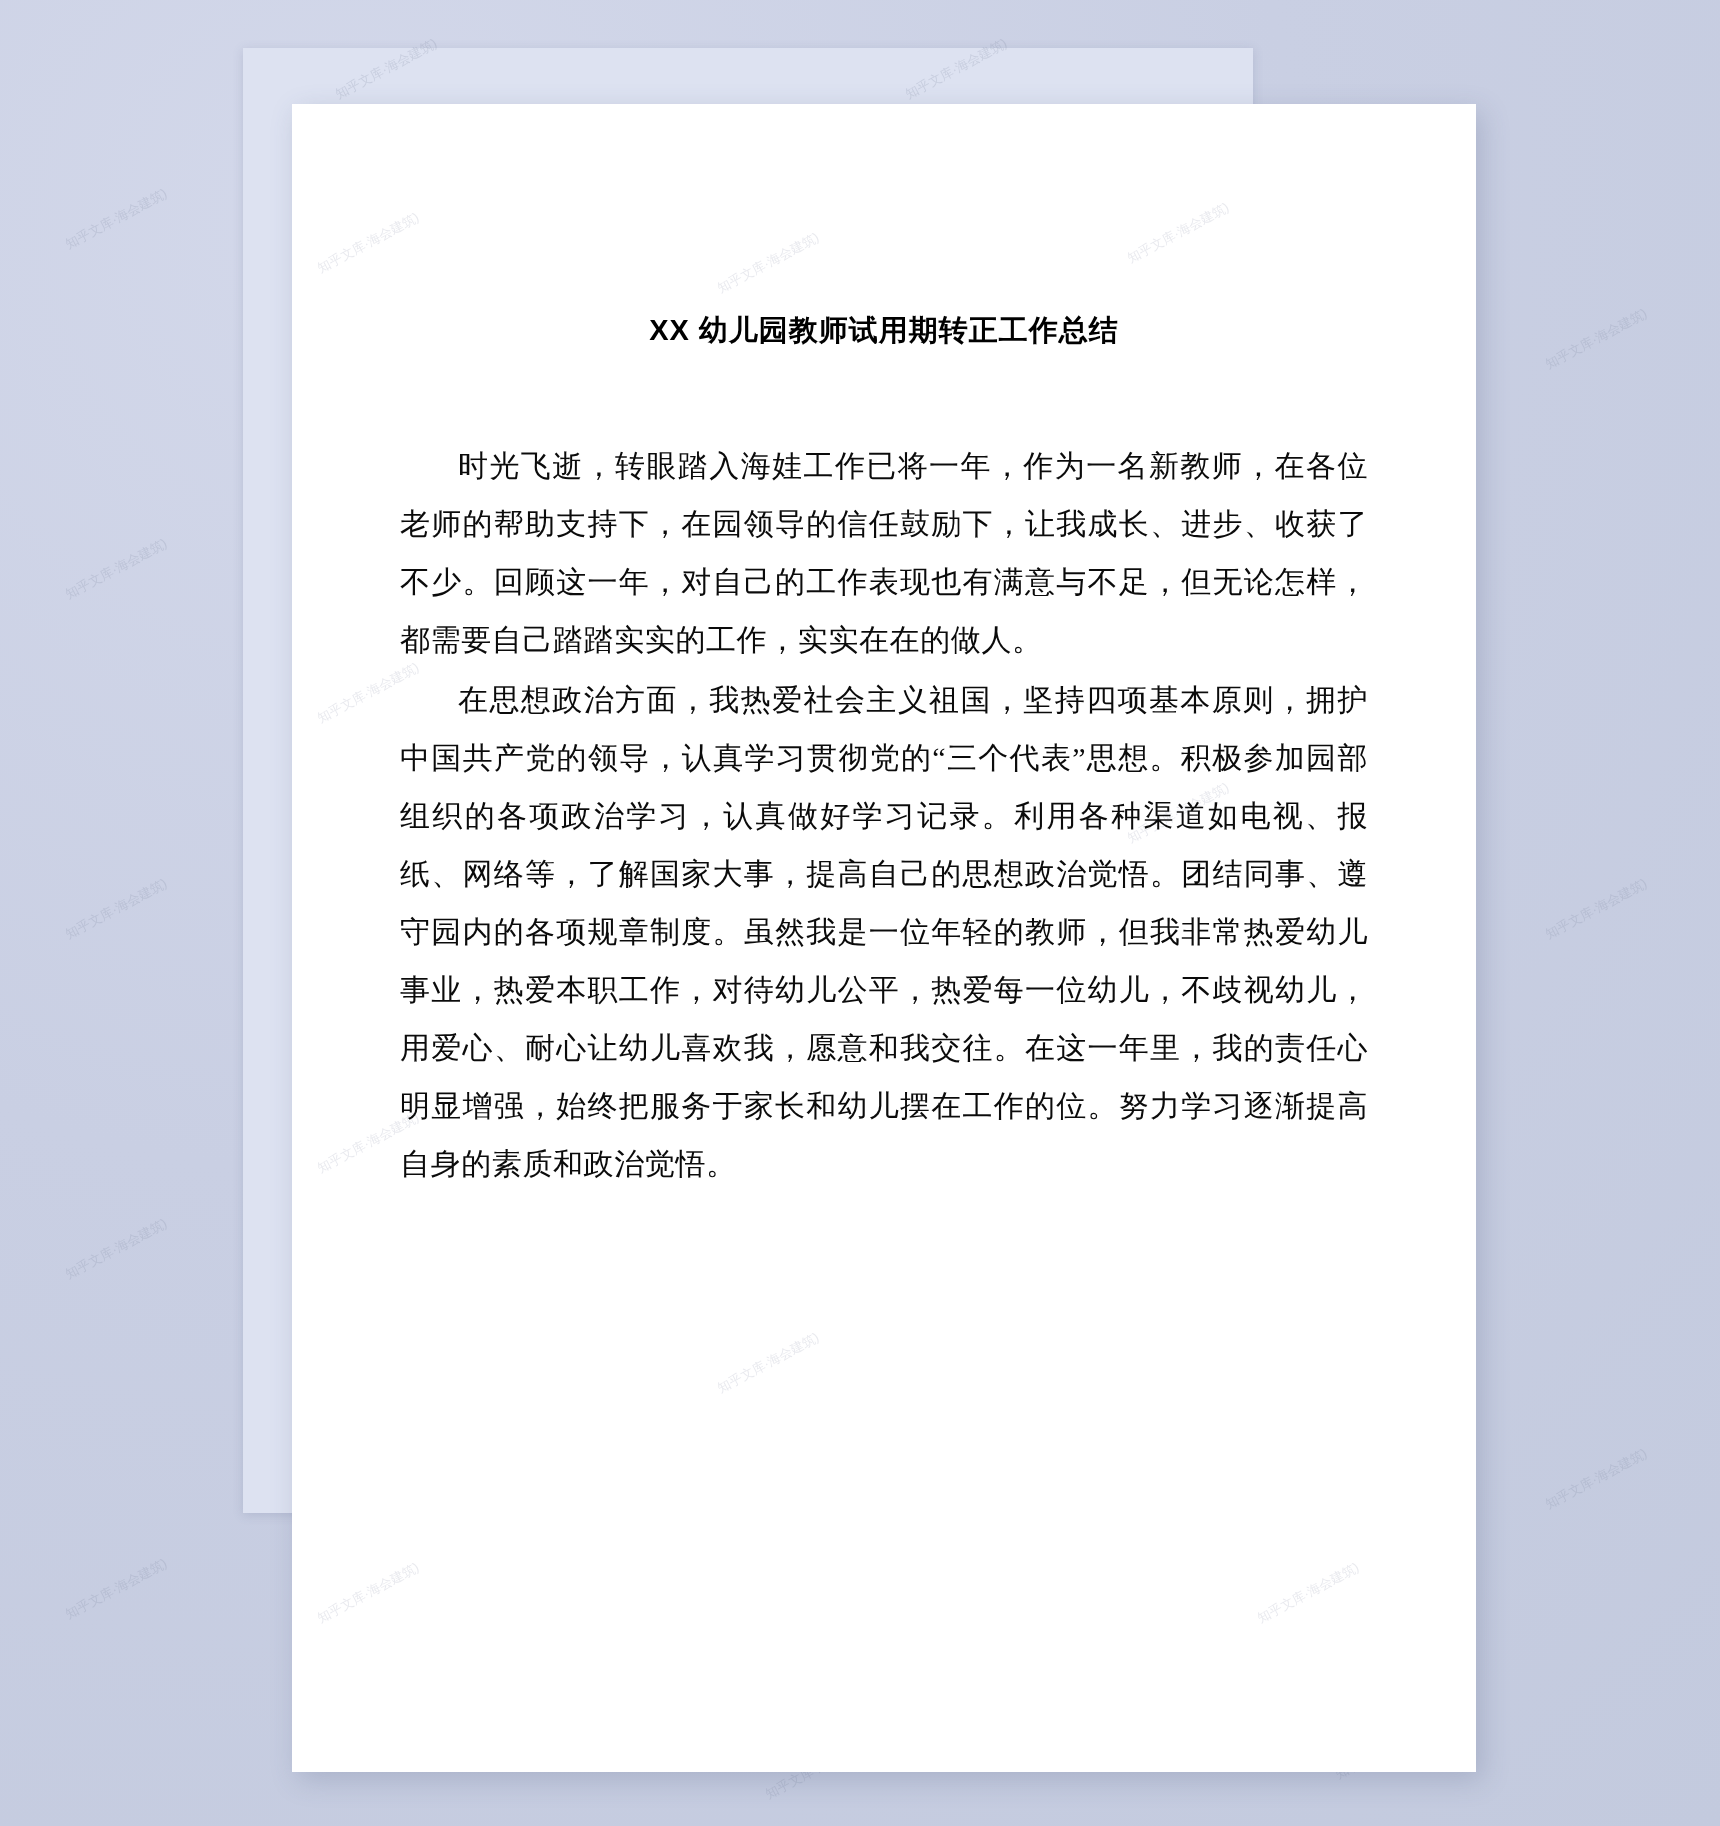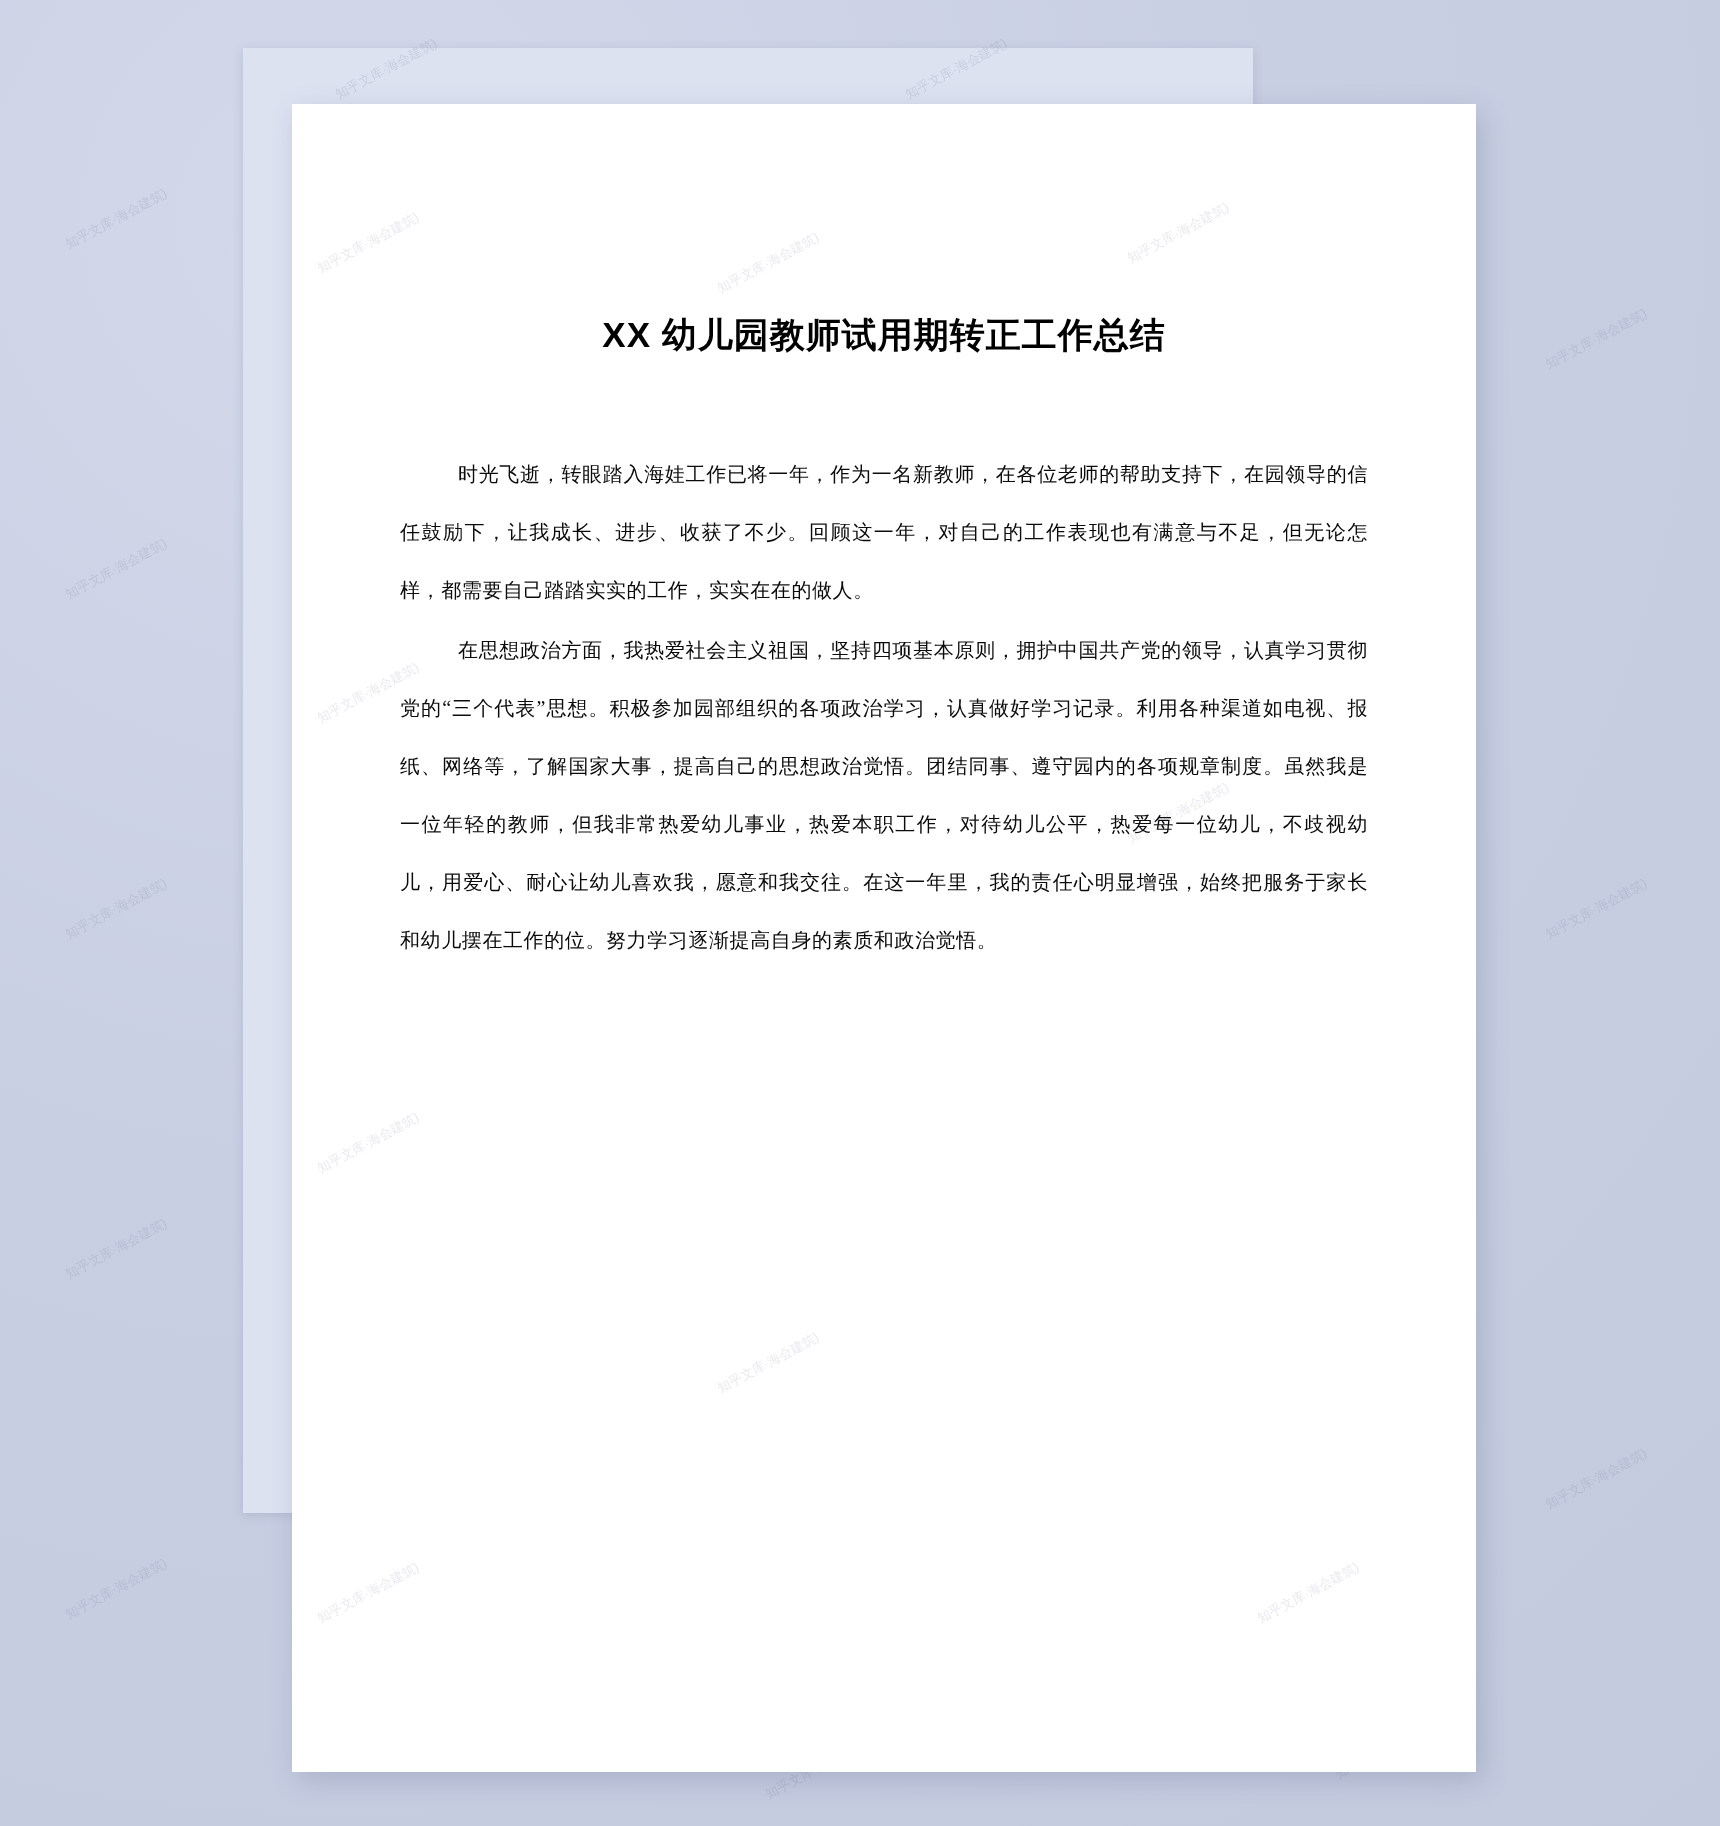--- a/index.html
+++ b/index.html
@@ -53,30 +53,30 @@
     right: 0;
     bottom: 0;
     padding: 206px 108px 0 108px;
     box-sizing: border-box;
   }
 
   .doc-title {
     text-align: center;
     font-family: "Liberation Sans", sans-serif;
     font-weight: bold;
-    font-size: 35px;
+    font-size: 29px;
     letter-spacing: 1px;
     color: #000000;
     margin: 0 0 86px 0;
     line-height: 1.4;
   }
 
   .doc-para {
     font-family: "Liberation Serif", serif;
-    font-size: 20px;
+    font-size: 30px;
     line-height: 58px;
     color: #0b0b0b;
     text-align: justify;
     text-justify: inter-ideograph;
     margin: 0 0 2px 0;
     text-indent: 58px;
     letter-spacing: 0.6px;
   }
 
   

